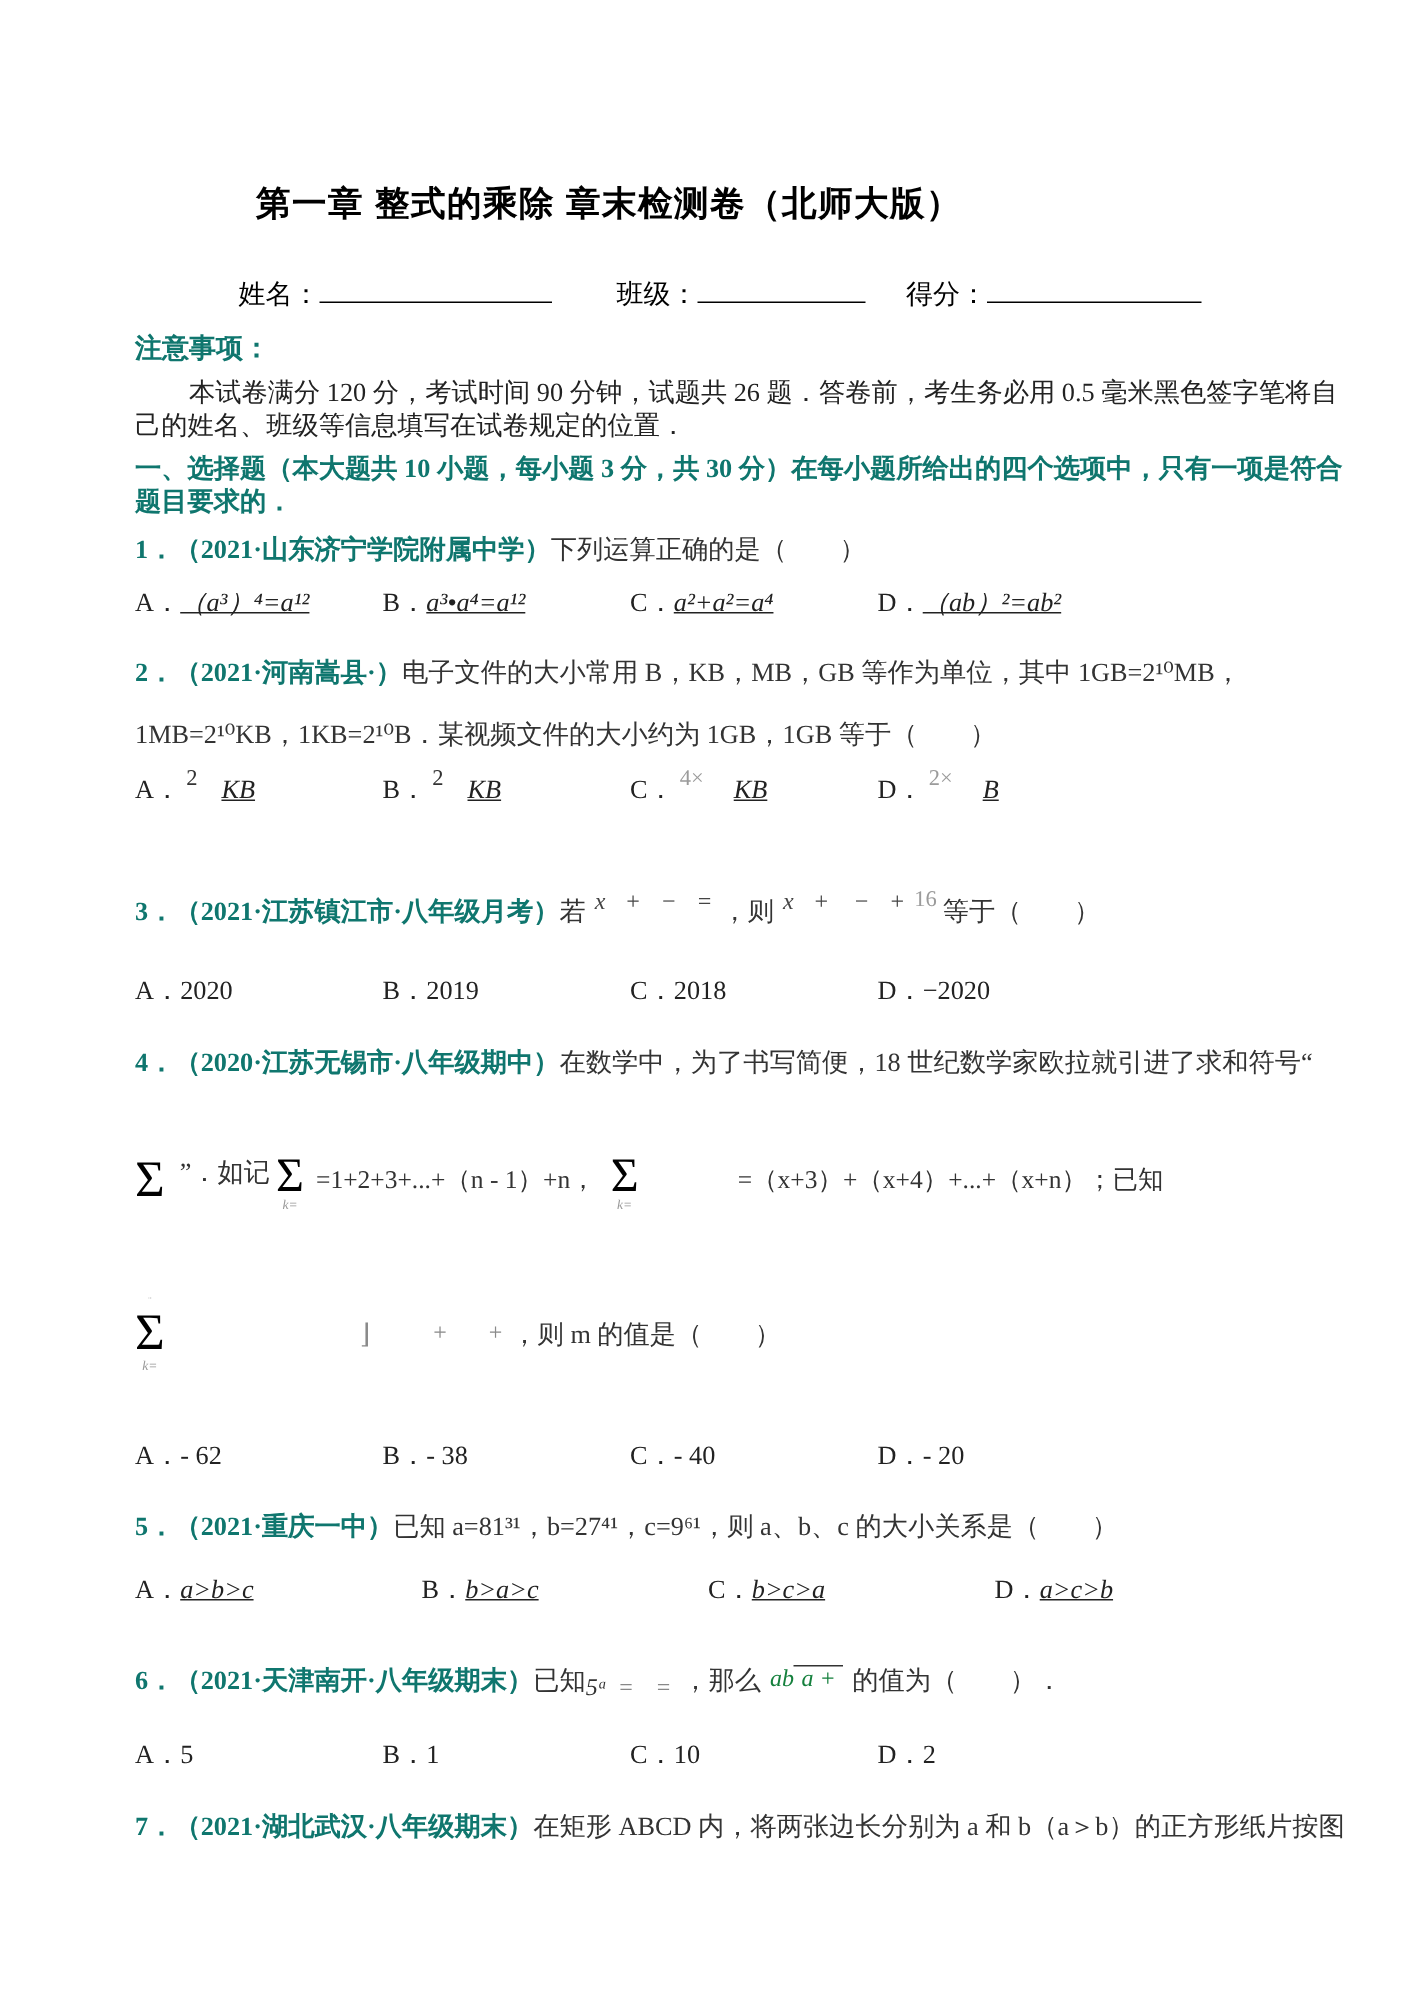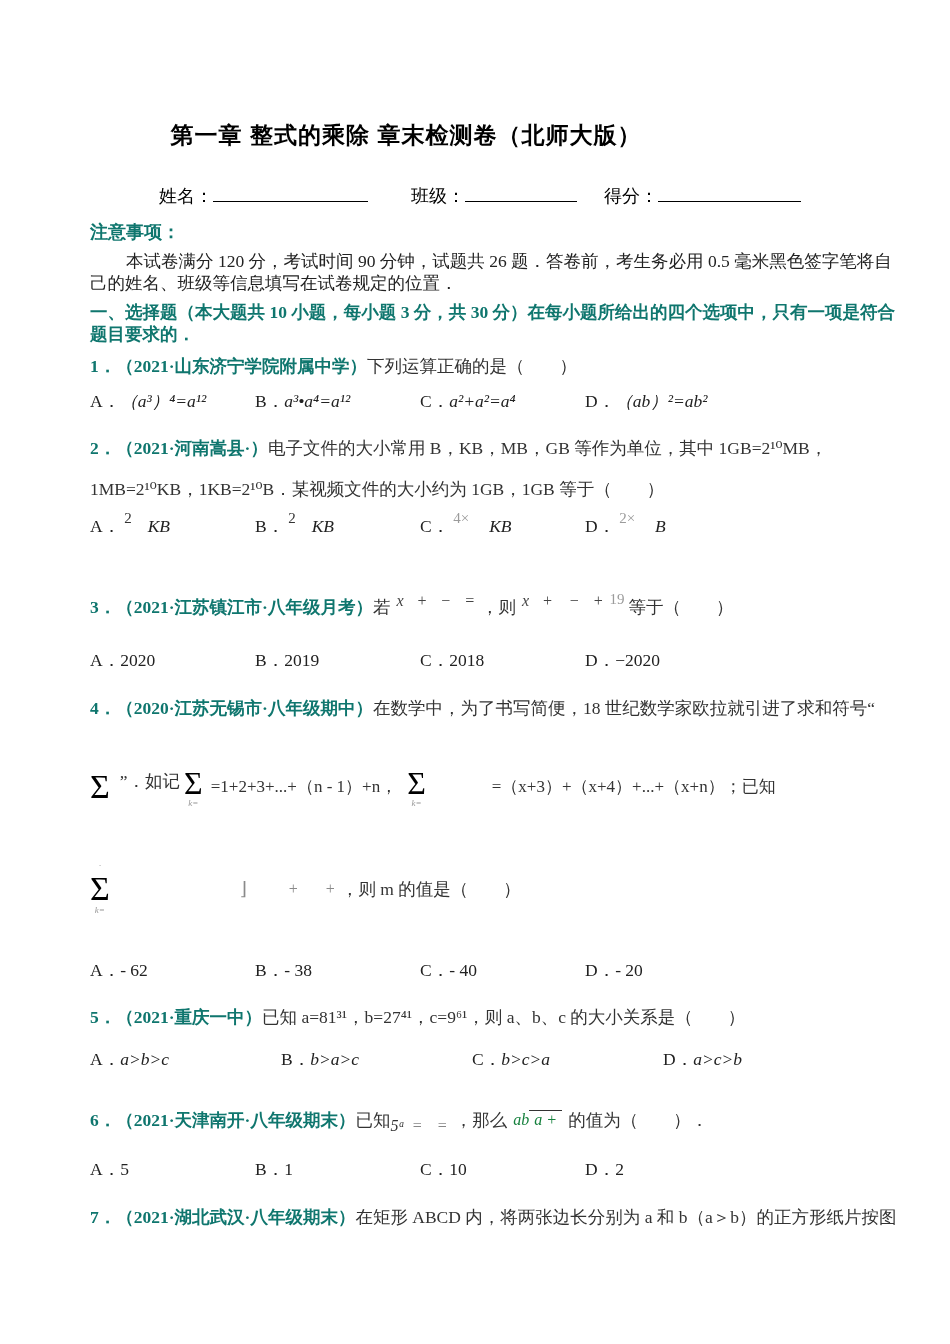--- a/index.html
+++ b/index.html
@@ -41,21 +41,21 @@
   .r-q4c{top:856px;left:90px;height:66px;display:flex;align-items:center;}
   .r-q4o{top:958px;}
   .r-q5{top:1006px;left:90px;}
   .r-q5o{top:1047px;gap:26px;}
   .r-q6{top:1095px;left:90px;height:50px;display:flex;align-items:center;}
   .r-q6o{top:1157px;}
   .r-q7{top:1206px;left:90px;}
   .opts{position:absolute;left:90px;display:grid;grid-template-columns:165px 165px 165px auto;
     font-size:17.5px;line-height:24px;white-space:nowrap;}
   .ol{font-style:normal;color:#222;}
-  .om{font-style:italic;}
+  .om{font-style:italic;text-decoration:underline;}
   .onum{font-style:normal;}
   .frag{position:relative;top:-9px;font-size:15px;font-style:normal;}
   .fd{color:#333;margin:0 16px 0 4px;}
   .fg{color:#9b9b9b;margin:0 20px 0 4px;}
   .fragx{position:relative;top:-7px;font-size:16px;font-style:italic;color:#444;word-spacing:9px;margin:0 6px;}
   .frag16{position:relative;top:-9px;font-size:15px;color:#9b9b9b;margin-right:4px;}
   .fraglow{position:relative;top:6px;font-size:16px;}
   .f5{color:#333;font-style:italic;}
   .feq{color:#888;margin:0 8px;word-spacing:14px;}
   .sigma-wrap{display:inline-flex;flex-direction:column;align-items:center;line-height:1;vertical-align:middle;}
@@ -105,21 +105,21 @@
   </div>
   <div class="line r-q2b stem">1MB=2¹⁰KB，1KB=2¹⁰B．某视频文件的大小约为 1GB，1GB 等于（　　）</div>
   <div class="opts r-q2o">
     <span><span class="ol">A．</span><span class="frag fd">2</span><span class="om">KB</span></span>
     <span><span class="ol">B．</span><span class="frag fd">2</span><span class="om">KB</span></span>
     <span><span class="ol">C．</span><span class="frag fg">4×</span><span class="om">KB</span></span>
     <span><span class="ol">D．</span><span class="frag fg">2×</span><span class="om">B</span></span>
   </div>
 
   <div class="line r-q3">
-    <span class="b">3．</span><span class="b">（2021·江苏镇江市·八年级月考）</span><span class="stem">若</span><span class="fragx">x + − =</span><span class="stem">，则</span><span class="fragx">x +　− +</span><span class="frag16">19</span><span class="stem">等于（　　）</span>
+    <span class="b">3．</span><span class="b">（2021·江苏镇江市·八年级月考）</span><span class="stem">若</span><span class="fragx">x + − =</span><span class="stem">，则</span><span class="fragx">x +　− +</span><span class="frag16">16</span><span class="stem">等于（　　）</span>
   </div>
   <div class="opts r-q3o">
     <span><span class="ol">A．</span><span class="onum">2020</span></span>
     <span><span class="ol">B．</span><span class="onum">2019</span></span>
     <span><span class="ol">C．</span><span class="onum">2018</span></span>
     <span><span class="ol">D．</span><span class="onum">−2020</span></span>
   </div>
 
   <div class="line r-q4a">
     <span class="b">4．</span><span class="b">（2020·江苏无锡市·八年级期中）</span><span class="stem">在数学中，为了书写简便，18 世纪数学家欧拉就引进了求和符号“</span>

